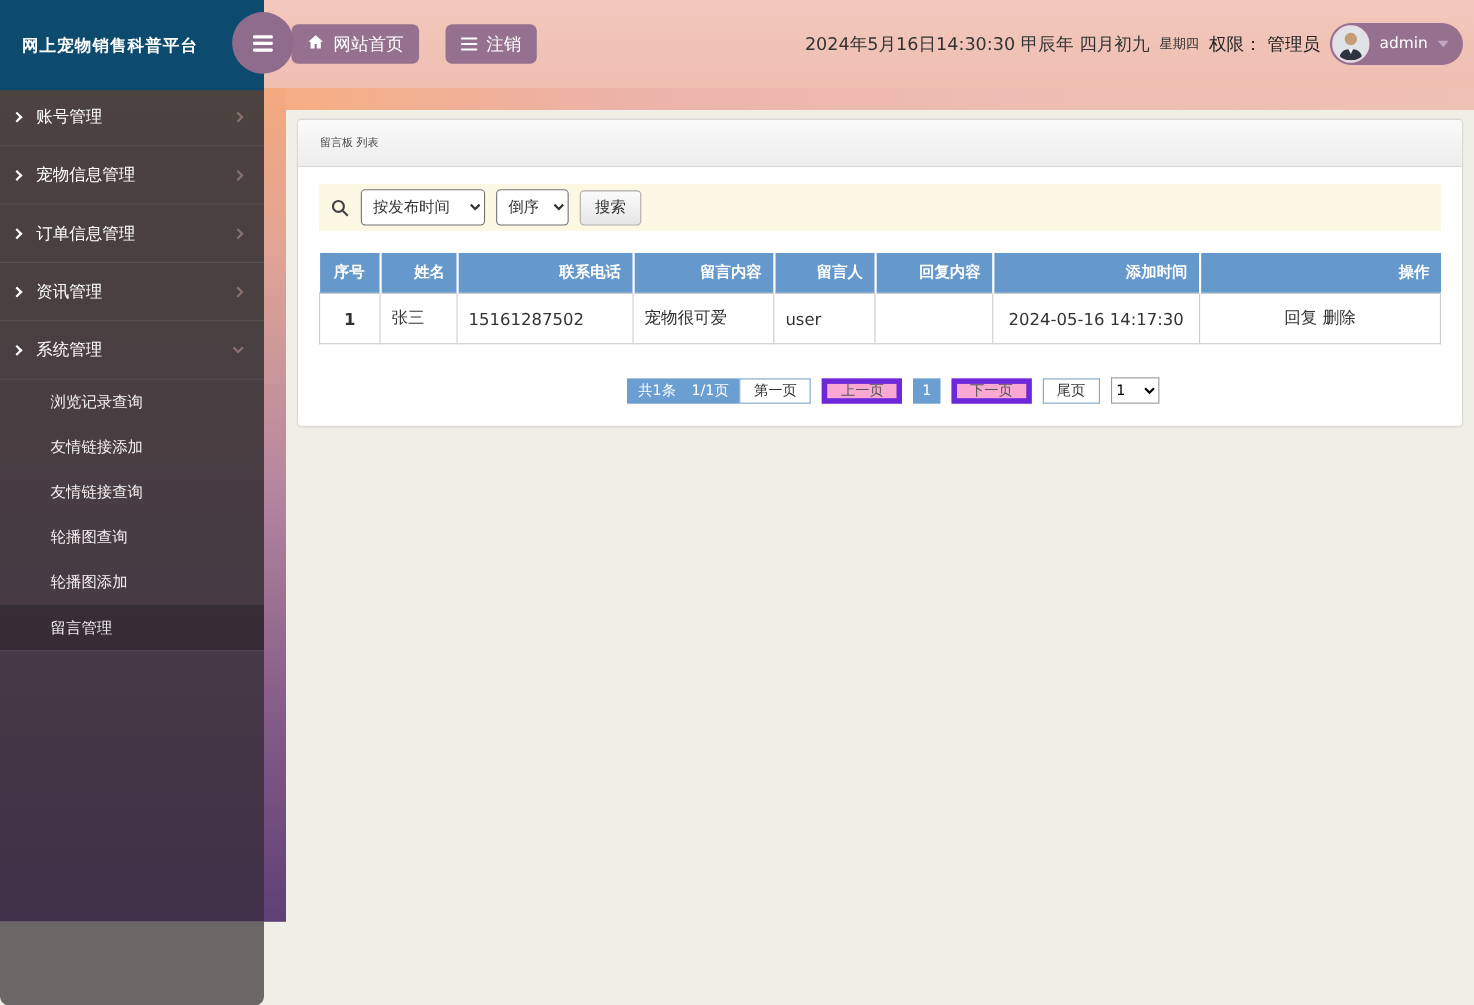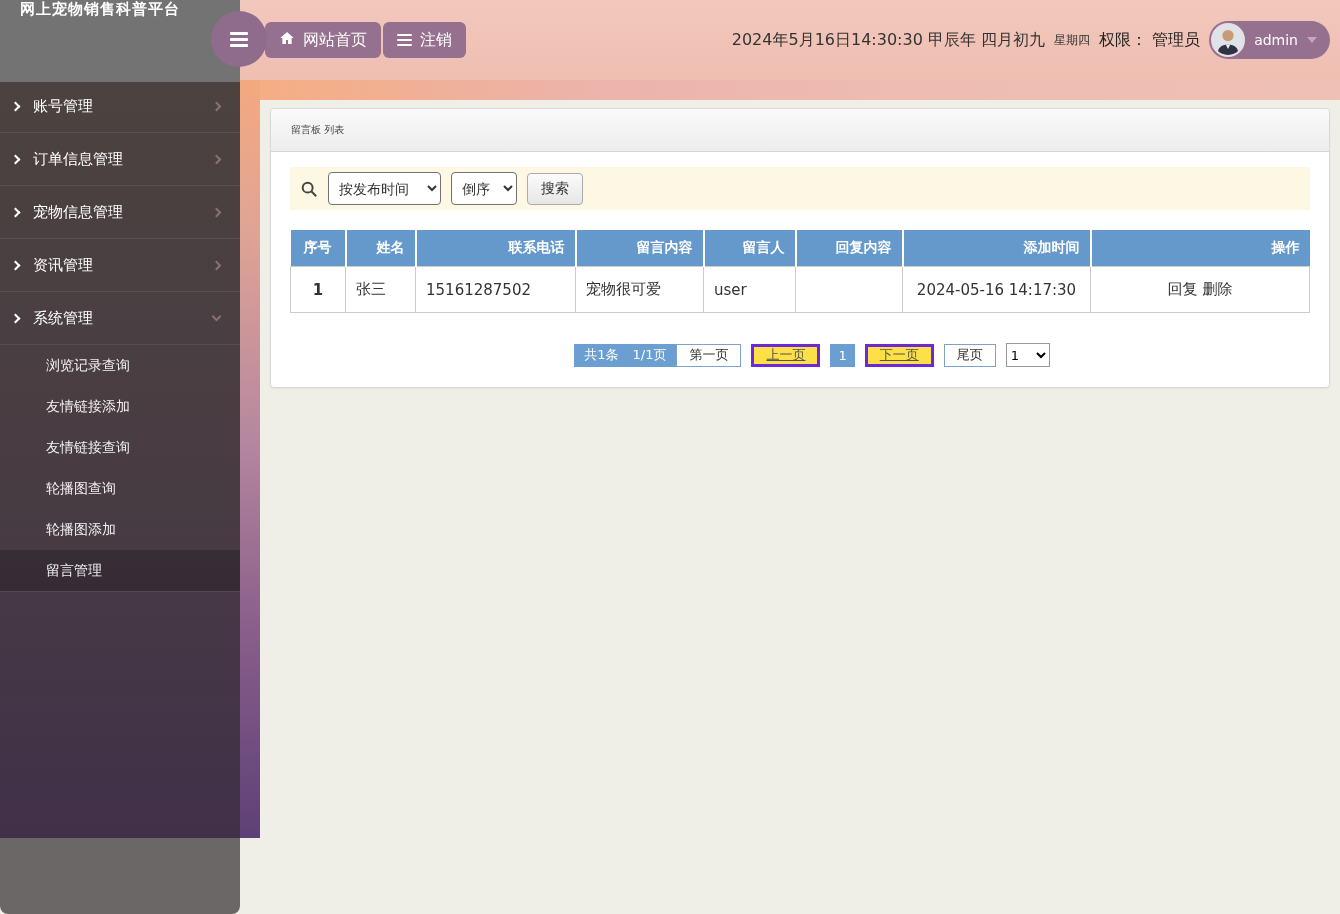--- a/index.html
+++ b/index.html
@@ -21,35 +21,35 @@
   }
 
   
   .header {
     position:absolute; top:0; left:0; right:0; height:80px;
     background: linear-gradient(180deg, #f3c8bc 0%, #eebeb1 100%);
     z-index: 1;
   }
   .logo {
     position:absolute; top:0; left:0; width:240px; height:82px;
-    background:#737373; z-index:3;
-    display:flex; align-items:flex-start; padding-left:20px;
+    background:#0c4a6e; z-index:3;
+    display:flex; align-items:center; padding-left:20px;
   }
   .logo-title { color:#fff; font-size:15px; font-weight:bold; letter-spacing:1px; }
   .toggle-bump {
     position:absolute; left:211px; top:11px; width:56px; height:56px;
     border-radius:50%; background:#906c8c; z-index:4;
     display:flex; align-items:center; justify-content:center; cursor:pointer;
   }
   .bars { width:18px; }
   .bars i { display:block; height:3px; background:#fff; margin:3px 0; border-radius:1px; }
   .bars.sm { width:15px; }
   .bars.sm i { height:2px; margin:3px 0; }
 
-  .hd-left { position:absolute; left:265px; top:22px; display:flex; gap:2px; z-index:2; }
+  .hd-left { position:absolute; left:265px; top:22px; display:flex; gap:24px; z-index:2; }
   .hd-btn {
     background:#96718f; color:#fff; border:none; border-radius:6px;
     height:36px; padding:0 14px; font-size:16px;
     display:inline-flex; align-items:center; gap:8px; cursor:pointer;
     font-family:inherit;
   }
   .hd-right { position:absolute; right:10px; top:0; height:80px; display:flex; align-items:center; gap:9px; z-index:2; }
   .hd-date { font-size:16px; color:#333; }
   .hd-week { font-size:12px; color:#333; }
   .hd-perm { font-size:16px; color:#222; }
@@ -137,21 +137,21 @@
 
   .pagination {
     margin-top:30px; display:flex; justify-content:center; align-items:center; font-size:13px;
   }
   .pg-info {
     background:#6b9ed1; color:#fff; height:23px; padding:0 10px;
     display:flex; align-items:center; gap:14px;margin-left:24px;
   }
   .pg-box { height:23px; display:flex; align-items:center; padding:0 12px; cursor:pointer; }
   .pg-first, .pg-last { background:#fff; border:1px solid #7fa3c8; color:#333; }
-  .pg-prev, .pg-next { background:#fde047; border:3px solid #6d28d9; color:#555; margin-left:10px;text-decoration:underline; }
+  .pg-prev, .pg-next { background:#f9a8d4; border:5px solid #6d28d9; color:#555; margin-left:10px; }
   .pg-cur { background:#6b9ed1; color:#fff; padding:0 8px; margin-left:10px; }
   .pg-next { margin-left:10px; }
   .pg-last { margin-left:10px; }
   .pg-select { margin-left:10px; width:44px; height:24px; border:1px solid #999; background:#fff; font-size:13px; font-family:inherit; }
 </style>
 </head>
 <body>
 
 <div class="bg-strip-h"></div>
 <div class="bg-strip-v"></div>
@@ -206,26 +206,26 @@
 </div>
 
 <div class="sidebar">
   <div class="nav-item">
     <span class="chev r"></span>
     <span class="lbl">账号管理</span>
     <span class="chev r faint"></span>
   </div>
   <div class="nav-item">
     <span class="chev r"></span>
+    <span class="lbl">宠物信息管理</span>
+    <span class="chev r faint"></span>
+  </div>
+  <div class="nav-item">
+    <span class="chev r"></span>
     <span class="lbl">订单信息管理</span>
-    <span class="chev r faint"></span>
-  </div>
-  <div class="nav-item">
-    <span class="chev r"></span>
-    <span class="lbl">宠物信息管理</span>
     <span class="chev r faint"></span>
   </div>
   <div class="nav-item">
     <span class="chev r"></span>
     <span class="lbl">资讯管理</span>
     <span class="chev r faint"></span>
   </div>
   <div class="nav-item">
     <span class="chev r"></span>
     <span class="lbl">系统管理</span>

